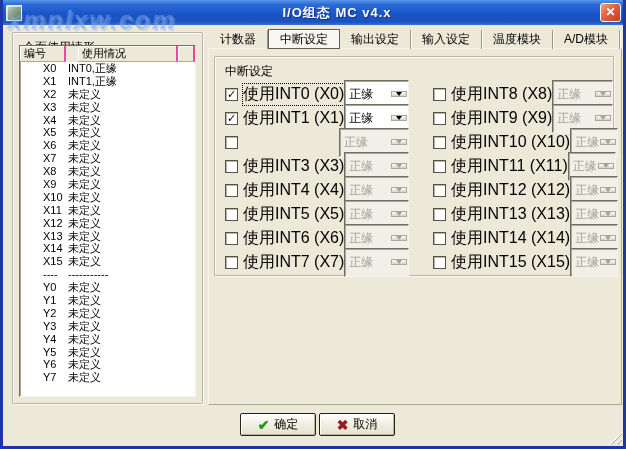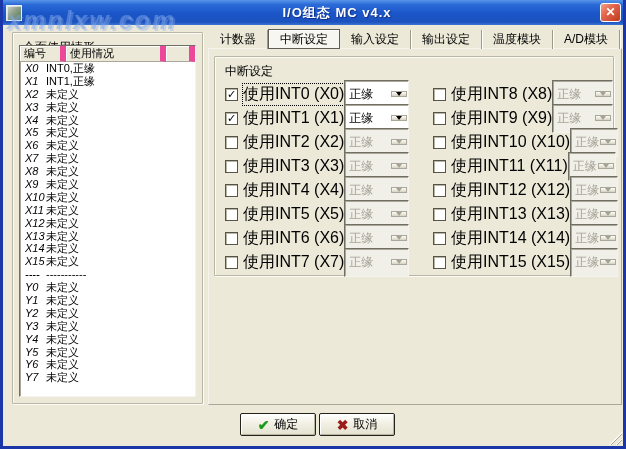--- a/index.html
+++ b/index.html
@@ -62,30 +62,30 @@
   .listview {
     position:absolute; left:6px; top:12px; right:6px; bottom:6px;
     background:#fff;
     border:1px solid; border-color:#716F64 #F4F3EC #F4F3EC #716F64;
     box-shadow:inset 1px 1px 0 #ACA899;
     overflow:hidden;
   }
   .list-header { display:flex; height:16px; background:#ECE9D8; }
   .header-cell {
     font-size:11px; line-height:15px; padding-left:4px; color:#000;
-    border-right:6px solid #ec4899; border-bottom:1px solid #ACA899;
+    border-right:2px solid #ec4899; border-bottom:1px solid #ACA899;
     box-shadow:inset 1px 1px 0 #fff;
     overflow:hidden; white-space:nowrap;
   }
   .hc-id { width:46px; }
-  .hc-status { width:100px; }
+  .hc-status { width:100px;margin-left:12px; }
   .hc-rest { flex:1; }
   .list-body { position:absolute; left:0; right:0; top:16px; bottom:0; }
   .list-row { display:flex; height:12.9px; font-size:11px; line-height:12.9px; white-space:nowrap; }
-  .cell-id { width:26px; padding-left:5px;font-style:italic; }
+  .cell-id { width:48px; padding-left:23px; }
   .cell-status { flex:1; }
 
   
   .tabbar { position:absolute; left:206px; top:29px; height:20px; display:flex; align-items:flex-end; z-index:5; }
   .tab {
     font-size:12px; line-height:18px; height:19px; padding:0 11px;
     color:#000; cursor:pointer; position:relative; white-space:nowrap;
     border-right:1px solid #9C9A8C; box-shadow:1px 0 0 #fff;margin-top:36px;
   }
   .tab.active {
@@ -282,22 +282,22 @@
             <span class="cell-id">Y7</span>
             <span class="cell-status">未定义</span>
           </div>
         </div>
     </div>
   </div>
 
   <div class="tabbar" id="tabbar">
       <div class="tab">计数器</div>
       <div class="tab active">中断设定</div>
+      <div class="tab">输出设定</div>
       <div class="tab">输入设定</div>
-      <div class="tab">输出设定</div>
       <div class="tab">温度模块</div>
       <div class="tab">A/D模块</div>
     </div>
   <div class="tabpage">
     <div class="groupbox int-group">
       <span class="group-label">中断设定</span>
       <div class="int-grid" id="int-grid">
           <label class="int-item">
             <span class="checkbox">✓</span>
             <span class="int-label focused">使用INT0 (X0)</span>
@@ -313,21 +313,20 @@
             <span class="int-label">使用INT1 (X1)</span>
             <span class="combo">
               <span class="combo-text">正缘</span>
               <span class="combo-btn">
                 <i class="combo-arrow"></i>
               </span>
             </span>
           </label>
           <label class="int-item">
             <span class="checkbox"></span>
-            <span class="int-label">使用INT2 (X2)</span>
             <span class="combo disabled">
               <span class="combo-text">正缘</span>
               <span class="combo-btn">
                 <i class="combo-arrow"></i>
               </span>
             </span>
           </label>
           <label class="int-item">
             <span class="checkbox"></span>
             <span class="int-label">使用INT3 (X3)</span>

